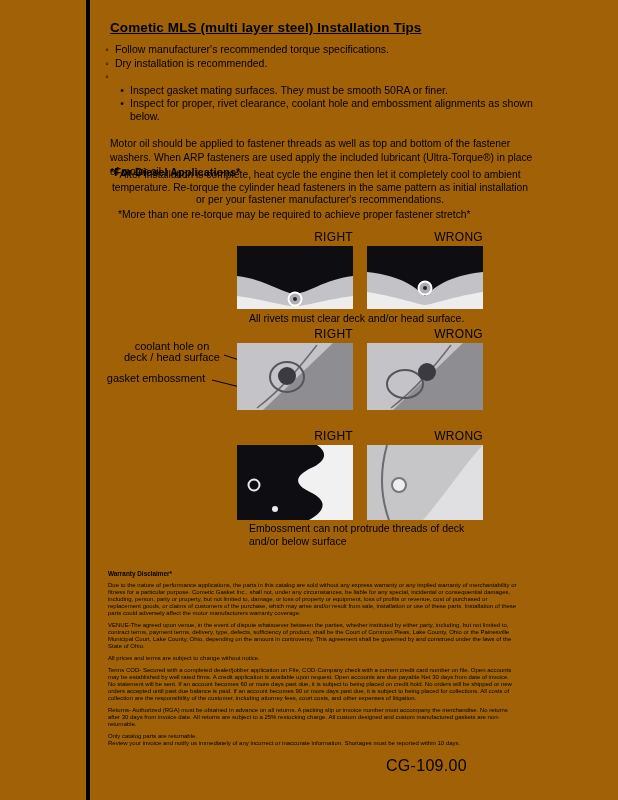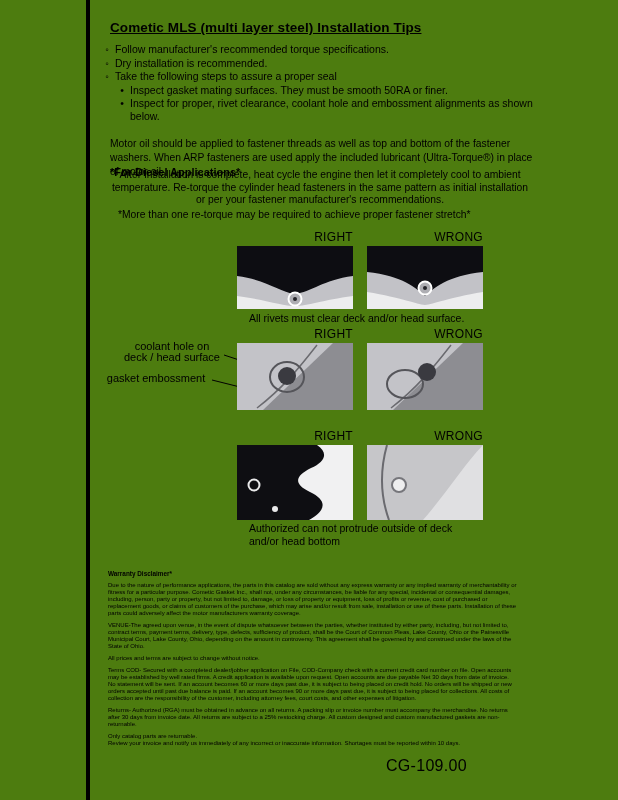--- a/index.html
+++ b/index.html
@@ -2,21 +2,21 @@
 <html><head>
 <meta charset="utf-8">
 <style>
   * { margin:0; padding:0; box-sizing:border-box; }
   html,body { background:#fff; }
   body {
     width:618px; height:800px;
     font-family:"Liberation Sans", sans-serif;
     color:#000;
   }
-  .page { position:relative; width:618px; height:800px; background:#4d7c0f; overflow:hidden; }
+  .page { position:relative; width:618px; height:800px; background:#a16207; overflow:hidden; }
   .left-rule { position:absolute; left:86px; top:0; width:4px; height:800px; background:#000; }
 
   .title {
     position:absolute; left:110px; top:20px;
     font-size:13.5px; font-weight:bold; text-decoration:underline;
     letter-spacing:.1px;
   }
 
   .tips { position:absolute; left:103px; top:43px; width:460px; font-size:10.5px; line-height:12.5px; }
   .tip-item { display:flex; gap:4px; margin-bottom:1px; }
@@ -67,21 +67,20 @@
     <div class="tip-item">
       <span class="tip-marker">◦</span>
       <span>Follow manufacturer's recommended torque specifications.</span>
     </div>
     <div class="tip-item">
       <span class="tip-marker">◦</span>
       <span>Dry installation is recommended.</span>
     </div>
     <div class="tip-item">
       <span class="tip-marker">◦</span>
-      <span>Take the following steps to assure a proper seal</span>
     </div>
     <div class="tip-item sub">
       <span class="tip-marker">•</span>
       <span>Inspect gasket mating surfaces.  They must be smooth 50RA or finer.</span>
     </div>
     <div class="tip-item sub">
       <span class="tip-marker">•</span>
       <span>Inspect for proper, rivet clearance, coolant hole and embossment alignments as shown below.</span>
     </div>
   </div>
@@ -147,22 +146,22 @@
     <circle cx="17" cy="40" r="5.5" fill="none" stroke="#e9e9ea" stroke-width="2"></circle>
     <circle cx="38" cy="64" r="3" fill="#e9e9ea"></circle>
   </svg>
   <svg class="diag r3r" width="116" height="75" viewBox="0 0 116 75">
     <rect width="116" height="75" fill="#c6c6c9"></rect>
     <path d="M116,0 L116,75 L56,75 C82,45 97,20 116,0 Z" fill="#e0e0e2"></path>
     <path d="M20,0 C13,25 13,50 22,75" fill="none" stroke="#6a6a6f" stroke-width="2"></path>
     <circle cx="32" cy="40" r="7" fill="#eeeeef" stroke="#76767b" stroke-width="2"></circle>
   </svg>
   <div class="caption c3">
-    <div>Authorized can not protrude outside of deck</div>
-    <div>and/or head bottom</div>
+    <div>Embossment can not protrude threads of deck</div>
+    <div>and/or below surface</div>
   </div>
 
   <div class="disclaimer">
     <div class="d-head">Warranty Disclaimer*</div>
     <p>Due to the nature of performance applications, the parts in this catalog are sold without any express warranty or any implied warranty of merchantability or fitness for a particular purpose.  Cometic Gasket Inc., shall not, under any circumstances, be liable for any special, incidental or consequential damages, including, person, party or property, but not limited to, damage, or loss of property or equipment, loss of profits or revenue, cost of purchased or replacement goods, or claims of customers of the purchase, which may arise and/or result from sale, installation or use of these parts.  Installation of these parts could adversely affect the motor manufacturers warranty coverage.</p>
     <p>VENUE-The agreed upon venue, in the event of dispute whatsoever between the parties, whether instituted by either party, including, but not limited to, contract terms, payment terms, delivery, type, defects, sufficiency of product, shall be the Court of Common Pleas, Lake County, Ohio or the Painesville Municipal Court, Lake County, Ohio, depending on the amount in controversy.  This agreement shall be governed by and construed under the laws of the State of Ohio.</p>
     <p>All prices and terms are subject to change without notice.</p>
     <p>Terms COD- Secured with a completed dealer/jobber application on File, COD-Company check with a current credit card number on file.  Open accounts may be established by well rated firms.  A credit application is available upon request.  Open accounts are due payable Net 30 days from date of invoice.  No statement will be sent.  If an account becomes 60 or more days past due, it is subject to being placed on credit hold.  No orders will be shipped or new orders accepted until past due balance is paid.  If an account becomes 90 or more days past due, it is subject to being placed for collections.  All costs of collection are the responsibility of the customer, including attorney fees, court costs, and other expenses of litigation.</p>
     <p>Returns- Authorized (RGA) must be obtained in advance on all returns.  A packing slip or invoice number must accompany the merchandise.  No returns after 30 days from invoice date.  All returns are subject to a 25% restocking charge.  All custom designed and custom manufactured gaskets are non-returnable.</p>
     <p class="tight">Only catalog parts are returnable.</p>

